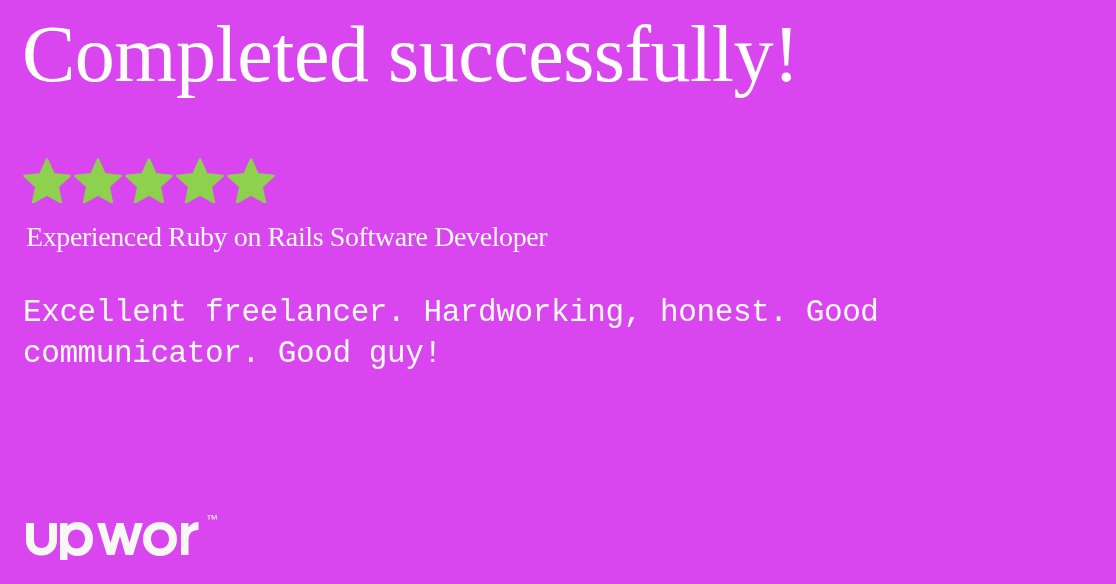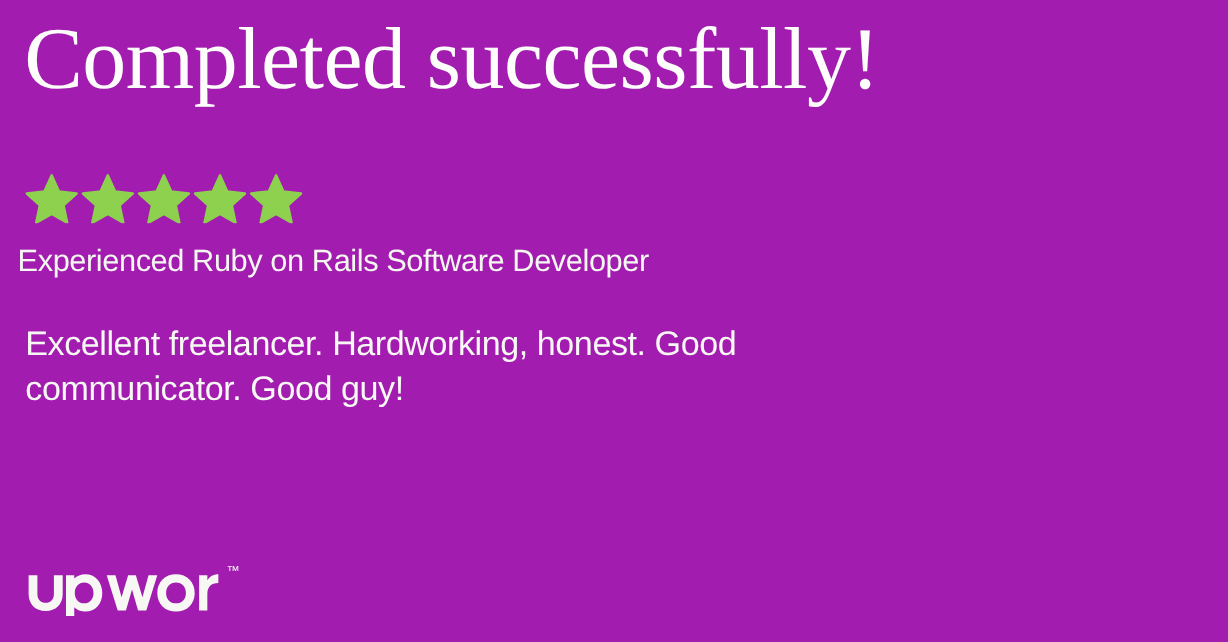--- a/index.html
+++ b/index.html
@@ -10,21 +10,21 @@
 
   body {
     background: #0d1f05;
     font-family: "Liberation Sans", sans-serif;
   }
 
   .card {
     position: relative;
     width: 1116px;
     height: 584px;
-    background: #a21caf;
+    background: #d946ef;
     overflow: hidden;
     box-sizing: border-box;
   }
 
   
   .headline {
     position: absolute;
     left: 22px;
     top: 8px;
     font-family: "Liberation Serif", "DejaVu Serif", serif;
@@ -56,38 +56,38 @@
 
   .star svg {
     display: block;
     width: 48px;
     height: 45px;
   }
 
   
   .job-title {
     position: absolute;
-    left: 16px;
+    left: 26px;
     top: 220px;
-    font-family: Liberation Sans, sans-serif;
+    font-family: Liberation Serif, serif;
     font-weight: 400;
     font-size: 28px;
     line-height: 34px;
     letter-spacing: -0.4px;
     color: #f4f6f0;
     white-space: nowrap;
   }
 
   
   .review-body {
     position: absolute;
     left: 23px;
     top: 292px;
     width: 800px;
-    font-family: Liberation Sans, sans-serif;
+    font-family: Liberation Mono, monospace;
     font-weight: 400;
     font-size: 31px;
     line-height: 41px;
     letter-spacing: -0.4px;
     color: #f7f8f4;
   }
 
   .review-line {
     display: block;
     white-space: nowrap;

